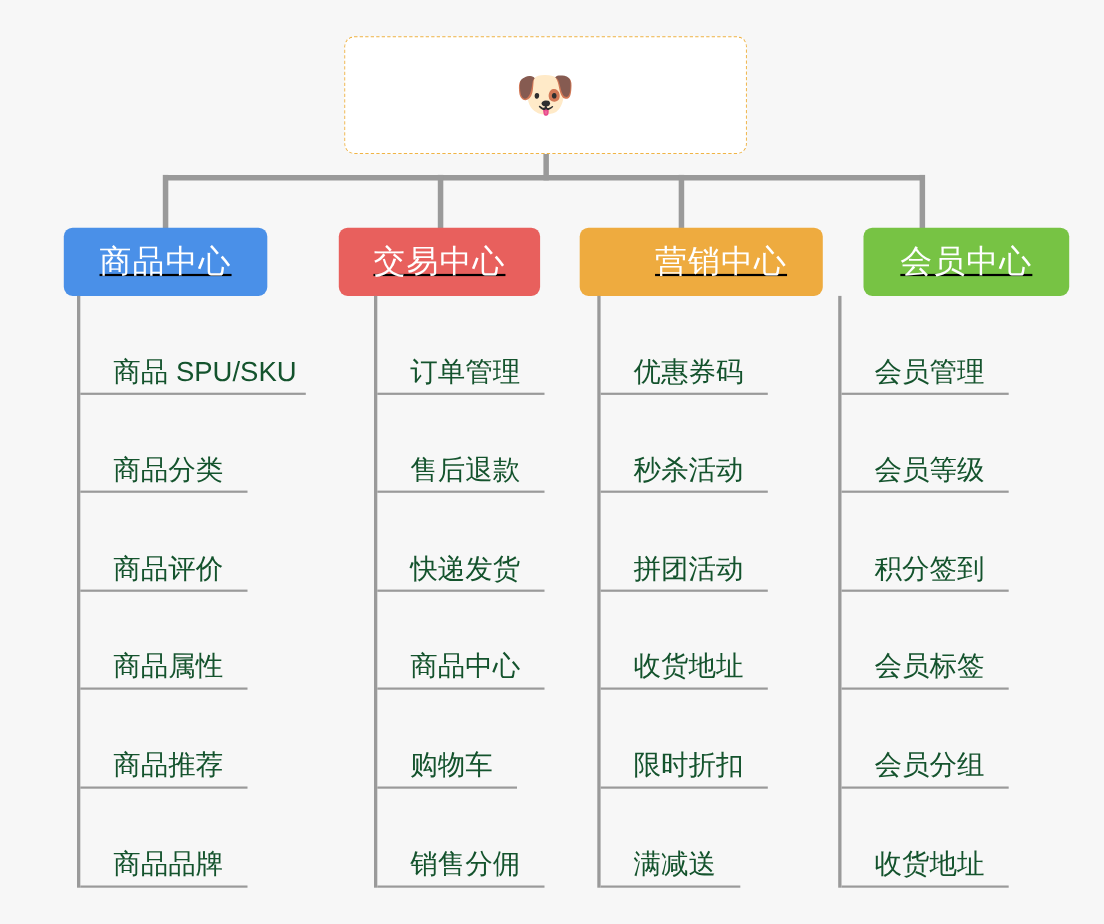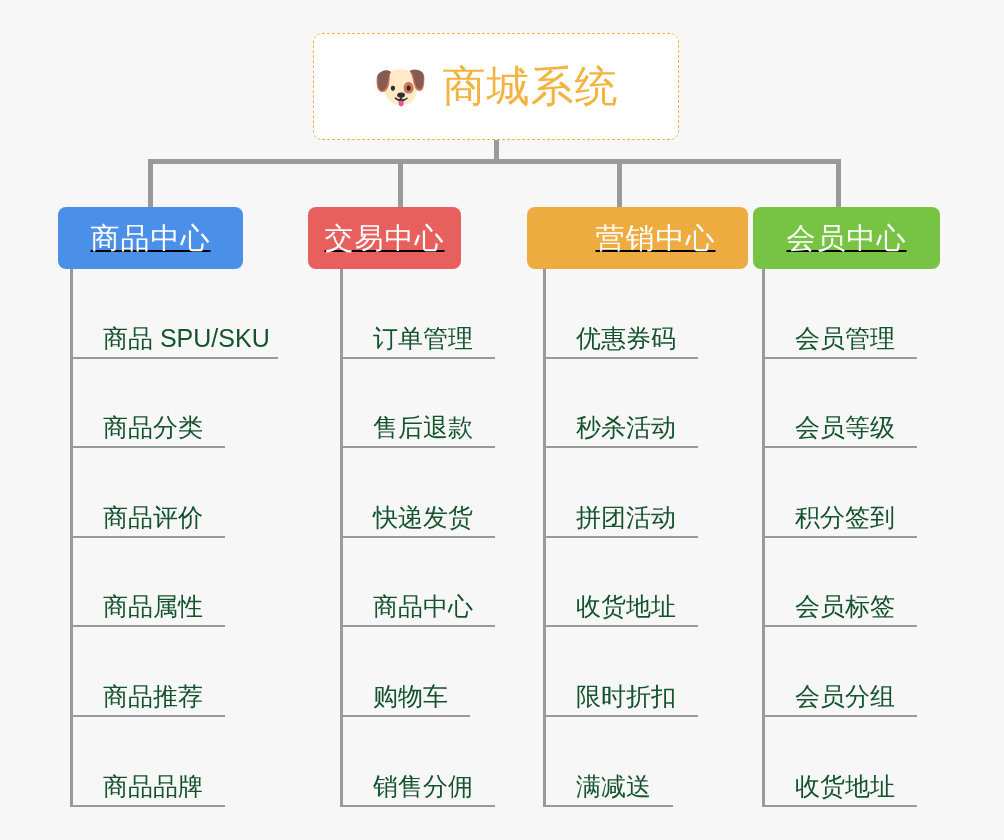--- a/index.html
+++ b/index.html
@@ -122,21 +122,20 @@
     white-space: nowrap;
   }
 </style>
 </head>
 <body>
 
 <div id="mindmap">
 
   <div class="root-node">
     <span class="root-emoji">🐶</span>
-    <span class="root-title">商城系统</span>
   </div>
 
   <div class="conn conn-stem"></div>
   <div class="conn conn-bus"></div>
 
   <div id="branches-layer">
       <div class="conn conn-drop" style="left: 148px;"></div>
       <div class="cat-box" style="left: 58px; width: 185px; background: rgb(74, 144, 232);">
         <span class="cat-label">商品中心</span>
       </div>
@@ -160,21 +159,21 @@
         <div class="leaf-item">
           <div class="leaf-underline" style="width: 152px;"></div>
           <div class="leaf-text">商品推荐</div>
         </div>
         <div class="leaf-item">
           <div class="leaf-underline" style="width: 152px;"></div>
           <div class="leaf-text">商品品牌</div>
         </div>
       </div>
       <div class="conn conn-drop" style="left: 398px;"></div>
-      <div class="cat-box" style="left: 308px; width: 153px; background: rgb(232, 96, 93);">
+      <div class="cat-box" style="left: 308px; width: 183px; background: rgb(232, 96, 93);">
         <span class="cat-label">交易中心</span>
       </div>
       <div class="leaf-col" style="left: 340px;">
         <div class="leaf-item">
           <div class="leaf-underline" style="width: 152px;"></div>
           <div class="leaf-text">订单管理</div>
         </div>
         <div class="leaf-item">
           <div class="leaf-underline" style="width: 152px;"></div>
           <div class="leaf-text">售后退款</div>
@@ -220,21 +219,21 @@
         <div class="leaf-item">
           <div class="leaf-underline" style="width: 152px;"></div>
           <div class="leaf-text">限时折扣</div>
         </div>
         <div class="leaf-item">
           <div class="leaf-underline" style="width: 127px;"></div>
           <div class="leaf-text">满减送</div>
         </div>
       </div>
       <div class="conn conn-drop" style="left: 836px;"></div>
-      <div class="cat-box" style="left: 753px; width: 187px; background: rgb(119, 195, 68);">
+      <div class="cat-box" style="left: 785px; width: 187px; background: rgb(119, 195, 68);">
         <span class="cat-label">会员中心</span>
       </div>
       <div class="leaf-col" style="left: 762px;">
         <div class="leaf-item">
           <div class="leaf-underline" style="width: 152px;"></div>
           <div class="leaf-text">会员管理</div>
         </div>
         <div class="leaf-item">
           <div class="leaf-underline" style="width: 152px;"></div>
           <div class="leaf-text">会员等级</div>

